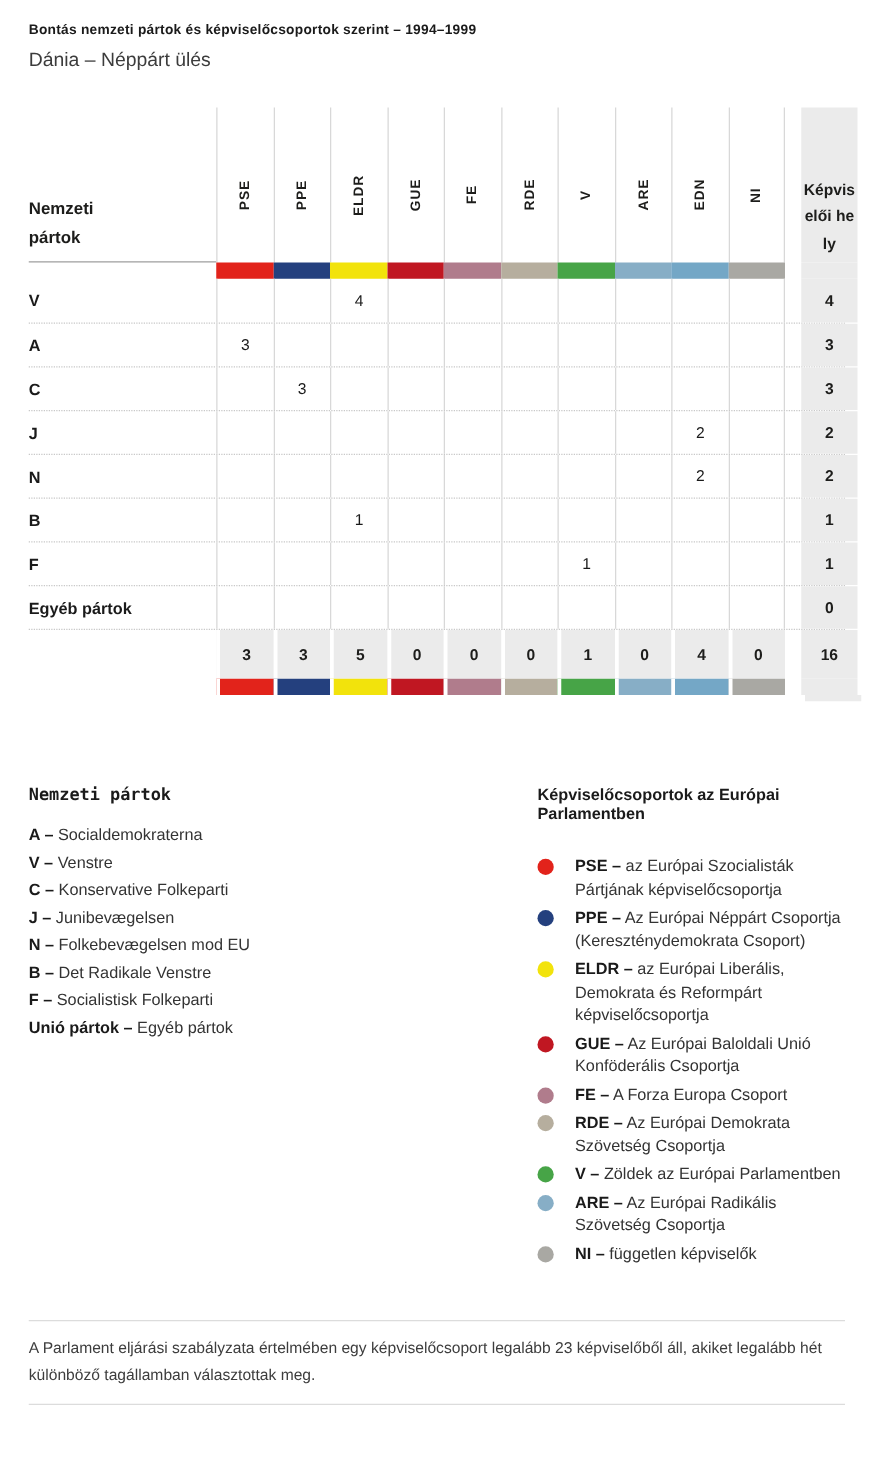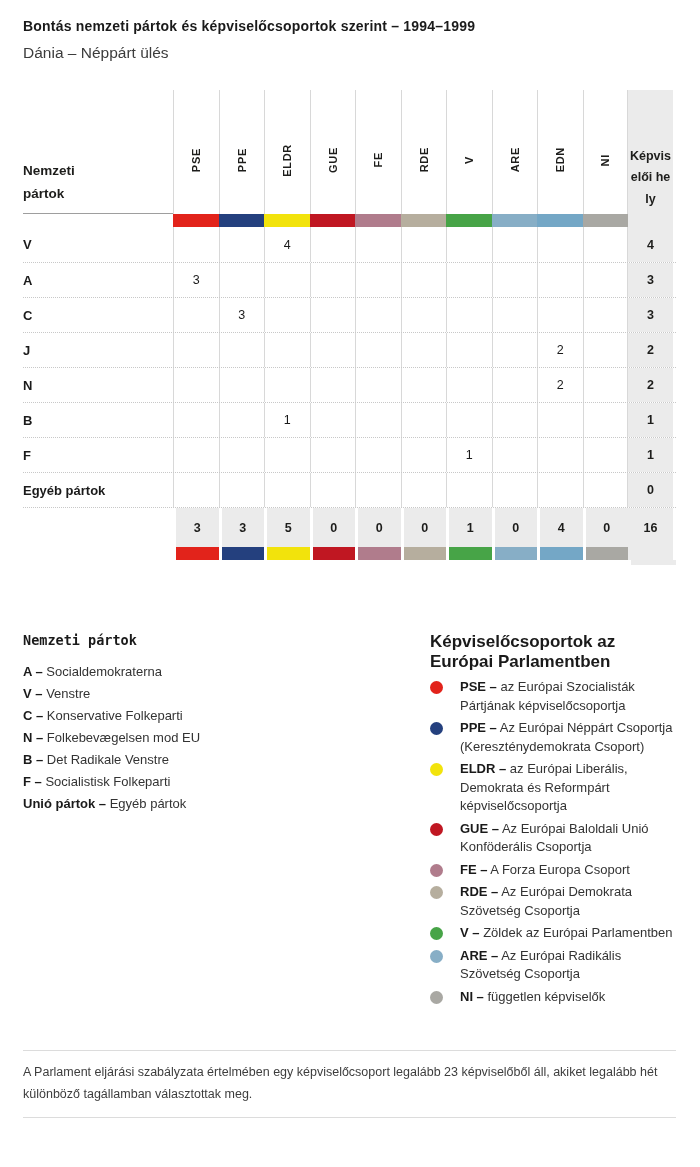--- a/index.html
+++ b/index.html
@@ -1,30 +1,30 @@
 <!DOCTYPE html>
 <html><head>
 <meta charset="utf-8">
 <style>
   *{margin:0;padding:0;box-sizing:border-box}
   html,body{background:#fff}
   body{width:700px;height:1167px;font-family:"Liberation Sans","DejaVu Sans",sans-serif;color:#1d1d1b;overflow:hidden}
   .page{width:700px;height:1167px;padding:18px 24px 0 23px;position:relative}
 
-  h1{font-size:14px;font-weight:bold;letter-spacing:.2px;color:#1a1a1a}
+  h1{font-size:11px;font-weight:bold;letter-spacing:.2px;color:#1a1a1a}
   .sub{font-size:15.5px;color:#3c3c3c;margin-top:10px}
 
   
   .table{margin-top:28px;width:653px}
   .trow{display:flex}
   .c-label{width:150px;flex:none}
   .c-g{width:45.5px;flex:none;border-left:1px solid #d8d8d8}
   .c-g.lastg{border-right:1px solid #d8d8d8}
   .c-gspan{width:458px;flex:none}
-  .c-total{width:45px;flex:none;margin-left:0;background:#ebebeb}
+  .c-total{width:45px;flex:none;margin-left:13px;background:#ebebeb}
 
   .t-head{height:124px}
   .corner{display:flex;align-items:flex-end;padding-bottom:8px;border-bottom:1px solid #9e9e9e}
   .corner span{display:block;width:80px;font-weight:bold;font-size:13.5px;line-height:23px}
   .g-head{display:flex;align-items:center;justify-content:center;padding-top:16px}
   .g-head span{writing-mode:vertical-rl;transform:rotate(180deg);font-weight:bold;font-size:11px;letter-spacing:.7px;white-space:nowrap}
   .seats-head{display:flex;align-items:flex-end;justify-content:center;text-align:center;font-weight:bold;font-size:12.5px;line-height:21.5px;padding:0 2px 4px;word-break:break-all}
 
   .t-bars{height:13px}
   .bar{width:45.5px;flex:none}
@@ -41,21 +41,21 @@
   .sum-bar{width:45.5px;flex:none;border-left:3px solid #fff}
   .t-tail{height:5px}
 
   
   .legends{display:flex;margin-top:67px;width:653px}
   .leg-left{width:407px;flex:none}
   .leg-left h3{font-family:"DejaVu Sans Mono","Liberation Mono",monospace;font-size:13.5px;font-weight:bold;color:#1a1a1a;margin-bottom:13px}
   .leg-left .item{font-size:13px;line-height:22px;color:#333}
   .item b,.gtext b{color:#1a1a1a}
   .leg-right{width:246px;flex:none}
-  .leg-right h3{font-size:17px;font-weight:bold;color:#1a1a1a;margin-bottom:6px}
+  .leg-right h3{font-size:13px;font-weight:bold;color:#1a1a1a;margin-bottom:26px}
   .gitem{display:flex;margin-bottom:4px}
   .dot{width:13px;height:13px;border-radius:50%;flex:none;margin-top:3px}
   .gtext{margin-left:17px;font-size:13px;line-height:18.5px;color:#333}
 
   
   .rule{border-top:1px solid #dcdcdc;width:653px}
   .r1{margin-top:40px}
   .footnote{width:653px;font-size:12.5px;color:#3d3d3d;line-height:22px;padding:10px 0 12px}
 </style>
 </head>
@@ -264,20 +264,21 @@
       </div>
     </div>
 
   <div class="legends">
     <div class="leg-left">
       <h3>Nemzeti pártok</h3>
       <div id="leg-parties">
           <div class="item"><b>A –</b> Socialdemokraterna</div>
           <div class="item"><b>V –</b> Venstre</div>
           <div class="item"><b>C –</b> Konservative Folkeparti</div>
+          <div class="item"><b>J –</b> Junibevægelsen</div>
           <div class="item"><b>N –</b> Folkebevægelsen mod EU</div>
           <div class="item"><b>B –</b> Det Radikale Venstre</div>
           <div class="item"><b>F –</b> Socialistisk Folkeparti</div>
           <div class="item"><b>Unió pártok –</b> Egyéb pártok</div>
         </div>
     </div>
     <div class="leg-right">
       <h3>Képviselőcsoportok az Európai Parlamentben</h3>
       <div id="leg-groups">
           <div class="gitem">

